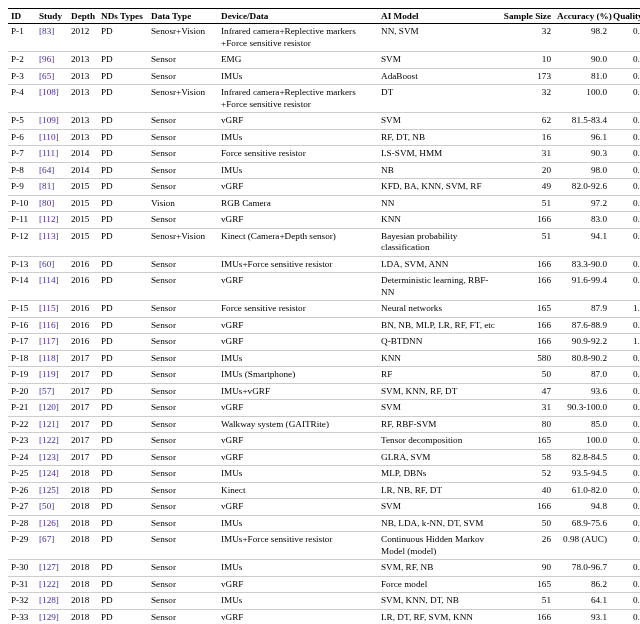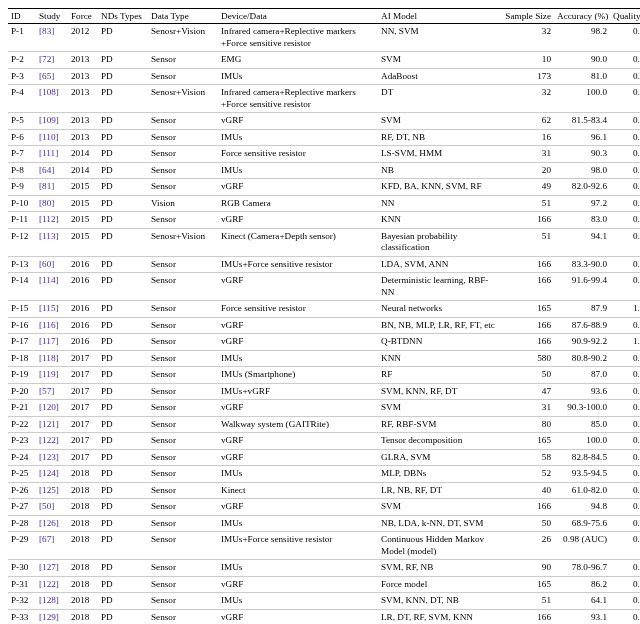--- a/index.html
+++ b/index.html
@@ -1,17 +1,17 @@
 <!DOCTYPE html>
 <html><head>
 <meta charset="utf-8">
 <style>
   body{margin:0;padding:8px;font-family:"Times New Roman",serif;font-size:9.2px;color:#000;background:#fff;width:640px;box-sizing:border-box}
   table{border-collapse:collapse;width:100%;table-layout:fixed}
-  th{font-weight:400;text-align:left;padding:2px 3px;border-top:1px solid #000;border-bottom:1px solid #000;white-space:nowrap}
+  th{font-weight:700;text-align:left;padding:2px 3px;border-top:1px solid #000;border-bottom:1px solid #000;white-space:nowrap}
   td{padding:2px 3px;vertical-align:top;border-bottom:0.5px solid #ccc;line-height:1.25}
   tr:last-child td{border-bottom:1px solid #0c4a6e}
   .c-id{width:28px}
   .c-study{width:32px}
   .c-year{width:30px}
   .c-nd{width:50px}
   .c-dt{width:70px}
   .c-dev{width:160px}
   .c-ai{width:120px}
   .c-ss{width:56px}
@@ -34,21 +34,21 @@
     <col class="c-dev">
       <col class="c-ai">
       <col class="c-ss">
       <col class="c-acc">
       <col class="c-q">
   </colgroup>
   <thead>
     <tr>
       <th>ID</th>
       <th>Study</th>
-      <th>Force</th>
+      <th>Depth</th>
       <th>NDs Types</th>
       <th class="center">Data Type</th>
       <th>Device/Data</th>
       <th>AI Model</th>
       <th class="right">Sample Size</th>
       <th class="right">Accuracy (%)</th>
       <th class="right">Quality (Sₒ)</th>
     </tr>
   </thead>
   <tbody id="tbody">
@@ -59,21 +59,21 @@
         <td>PD</td>
         <td>Senosr+Vision</td>
         <td>Infrared camera+Replective markers +Force sensitive resistor</td>
         <td>NN, SVM</td>
         <td class="right">32</td>
         <td class="right">98.2</td>
         <td class="right">0.45</td>
       </tr>
       <tr>
         <td>P-2</td>
-        <td><span class="ref">[72]</span></td>
+        <td><span class="ref">[96]</span></td>
         <td>2013</td>
         <td>PD</td>
         <td>Sensor</td>
         <td>EMG</td>
         <td>SVM</td>
         <td class="right">10</td>
         <td class="right">90.0</td>
         <td class="right">0.33</td>
       </tr>
       <tr>

